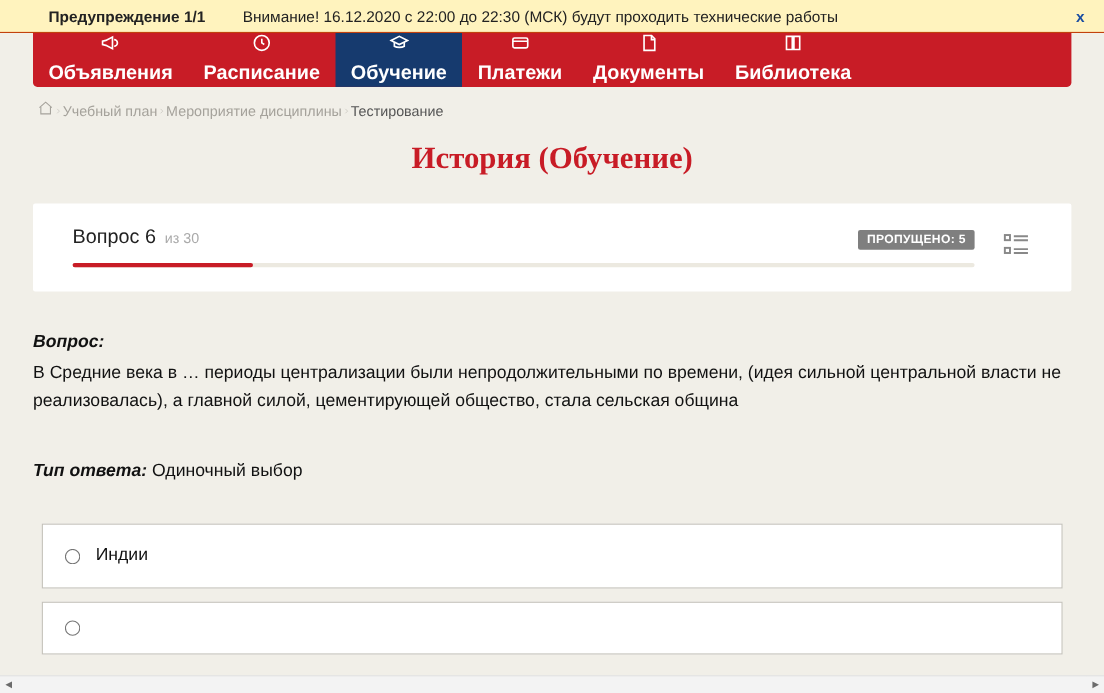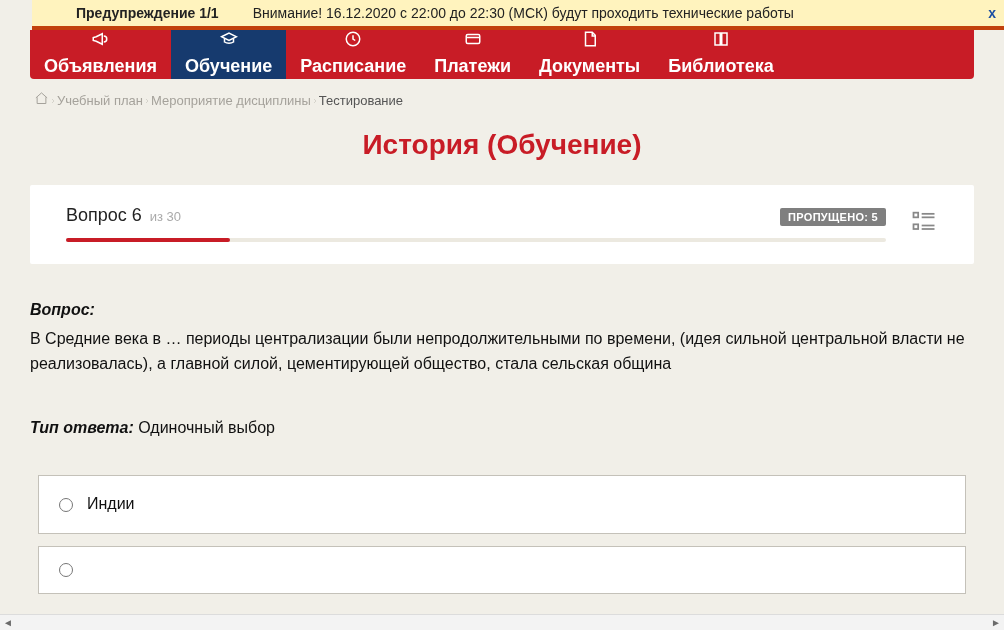--- a/index.html
+++ b/index.html
@@ -18,29 +18,28 @@
     height: 614px;
     overflow-x: scroll;
     overflow-y: hidden;
   }
   .page {
     width: 1004px;
   }
   
   .warn {
     background: #fff3be;
-    border-bottom: 4px solid #c2410c;
+    border-bottom: 1px solid #c2410c;
     height: 30px;
     display: flex;
     align-items: center;
-    padding: 0 4px 0 44px;
+    padding: 0 14px 0 44px;
     font-size: 14px;
     color: #222;
     gap: 34px;
-    margin-left: 32px;
   }
   .warn-title { font-weight: 700; white-space: nowrap; }
   .warn-msg { flex: 1; text-align: left; font-weight: 400; }
   .warn-close {
     color: #1a4da2;
     font-weight: 700;
     cursor: pointer;
     padding: 0 4px;
   }
   
@@ -77,21 +76,21 @@
     font-size: 13px;
     color: #a5a29b;
   }
   .crumbs a { color: #a5a29b; text-decoration: none; cursor: pointer; }
   .crumbs .sep svg { width: 8px; height: 8px; stroke: #c7c4bd; fill: none; stroke-width: 2; }
   .crumbs .current { color: #555; }
   .crumbs .home svg { width: 15px; height: 15px; stroke: #a5a29b; fill: none; stroke-width: 1.6; }
   
   .page-title {
     text-align: center;
-    font-family: Liberation Sans, sans-serif;
+    font-family: Liberation Serif, serif;
     color: #c81c26;
     font-size: 28px;
     font-weight: 700;
     margin: 8px 0 24px;
   }
   
   .card {
     background: #fff;
     margin: 0 30px;
     display: flex;
@@ -184,37 +183,37 @@
     <div class="nav">
       <div class="nav-item">
         <span class="nav-icon">
           <svg viewBox="0 0 24 24">
                 <path d="M3 10v4l4 1 8 4V5l-8 4-4 1z"></path>
                 <path d="M17 8a4 4 0 0 1 0 8"></path>
               </svg>
         </span>
         <span>Объявления</span>
       </div>
+      <div class="nav-item">
+        <span class="nav-icon">
+          <svg viewBox="0 0 24 24">
+                <circle cx="12" cy="12" r="9"></circle>
+                <path d="M12 7v5l3 2"></path>
+              </svg>
+        </span>
+        <span>Расписание</span>
+      </div>
       <div class="nav-item active">
         <span class="nav-icon">
           <svg viewBox="0 0 24 24">
                 <path d="M2 9l10-5 10 5-10 5L2 9z"></path>
                 <path d="M6 11v5c3 2 9 2 12 0v-5"></path>
               </svg>
         </span>
         <span>Обучение</span>
-      </div>
-      <div class="nav-item">
-        <span class="nav-icon">
-          <svg viewBox="0 0 24 24">
-                <circle cx="12" cy="12" r="9"></circle>
-                <path d="M12 7v5l3 2"></path>
-              </svg>
-        </span>
-        <span>Расписание</span>
       </div>
       <div class="nav-item">
         <span class="nav-icon">
           <svg viewBox="0 0 24 24">
                 <rect x="3" y="6" width="18" height="12" rx="2"></rect>
                 <path d="M3 10h18"></path>
               </svg>
         </span>
         <span>Платежи</span>
       </div>

